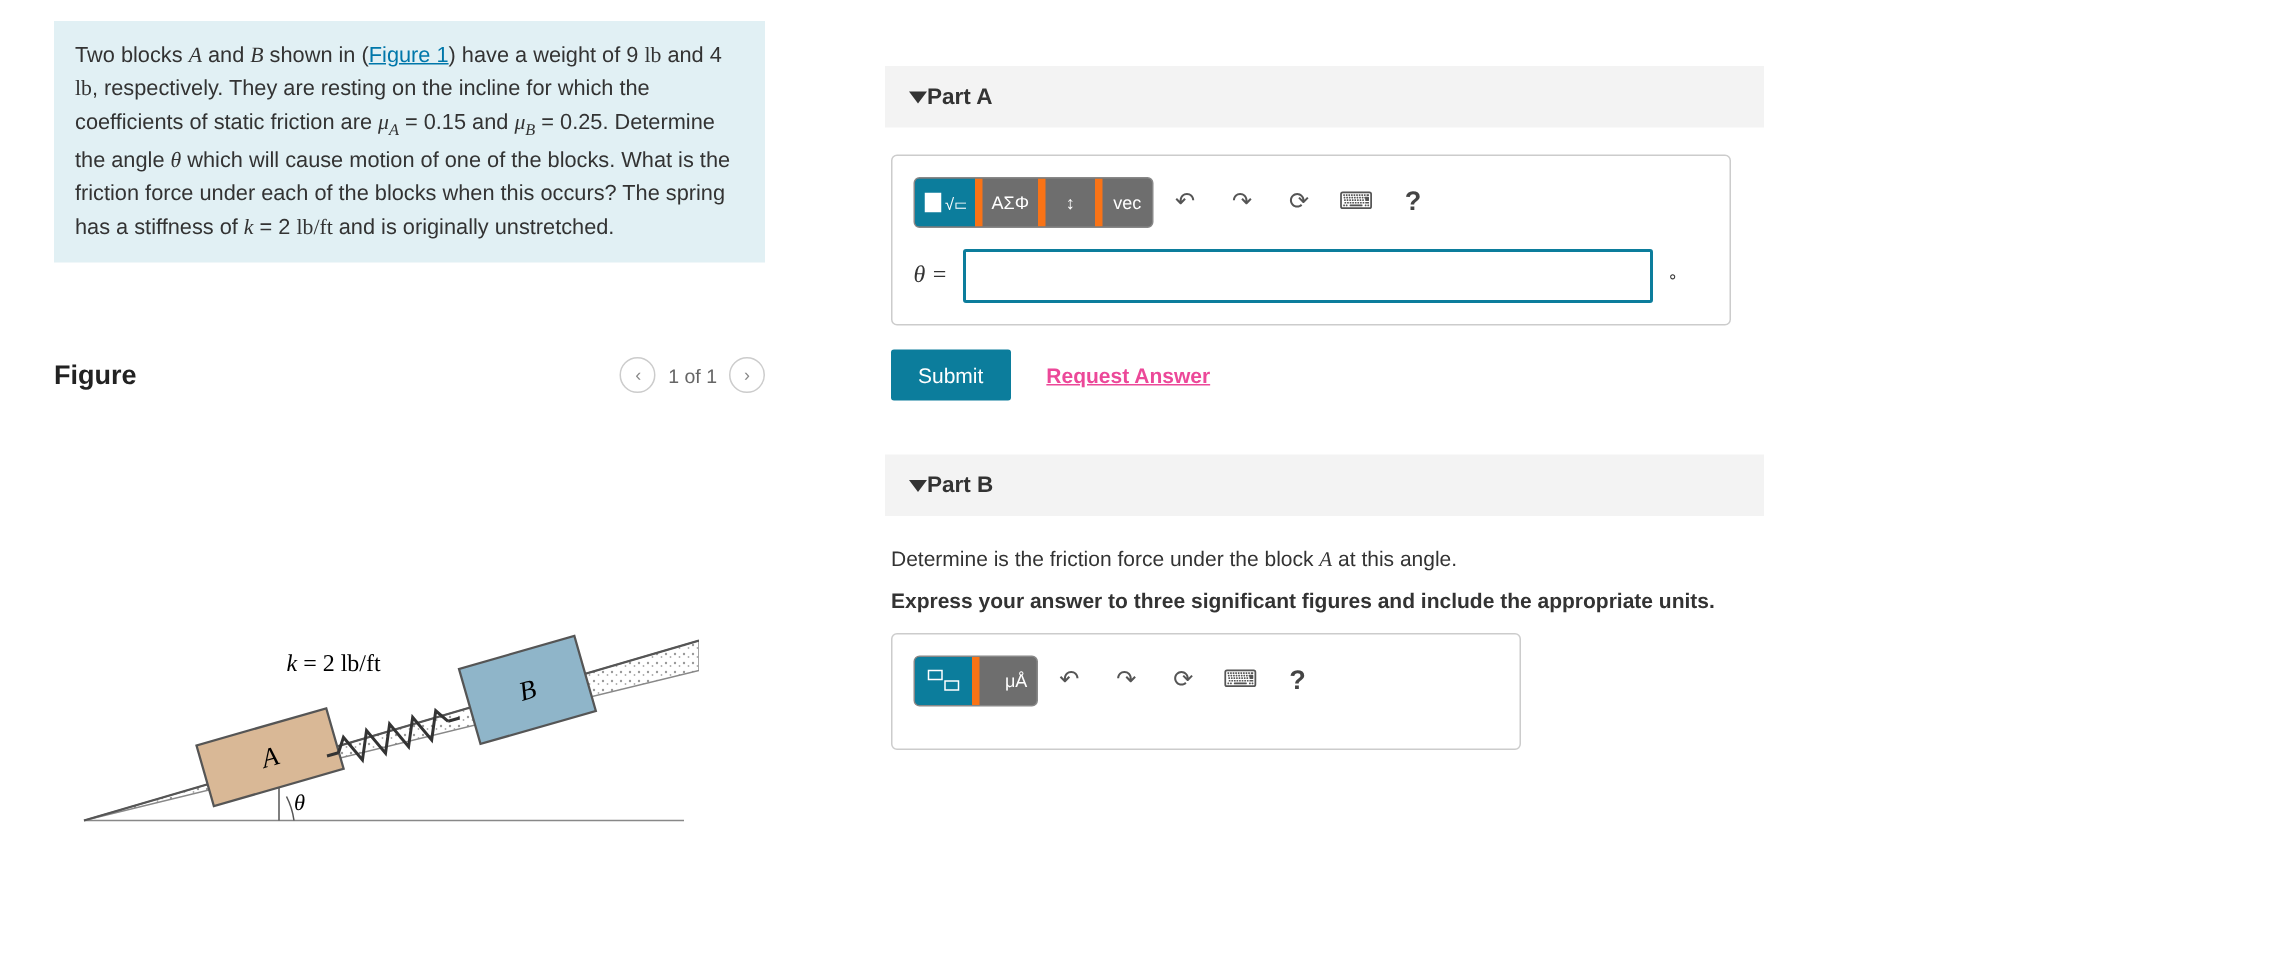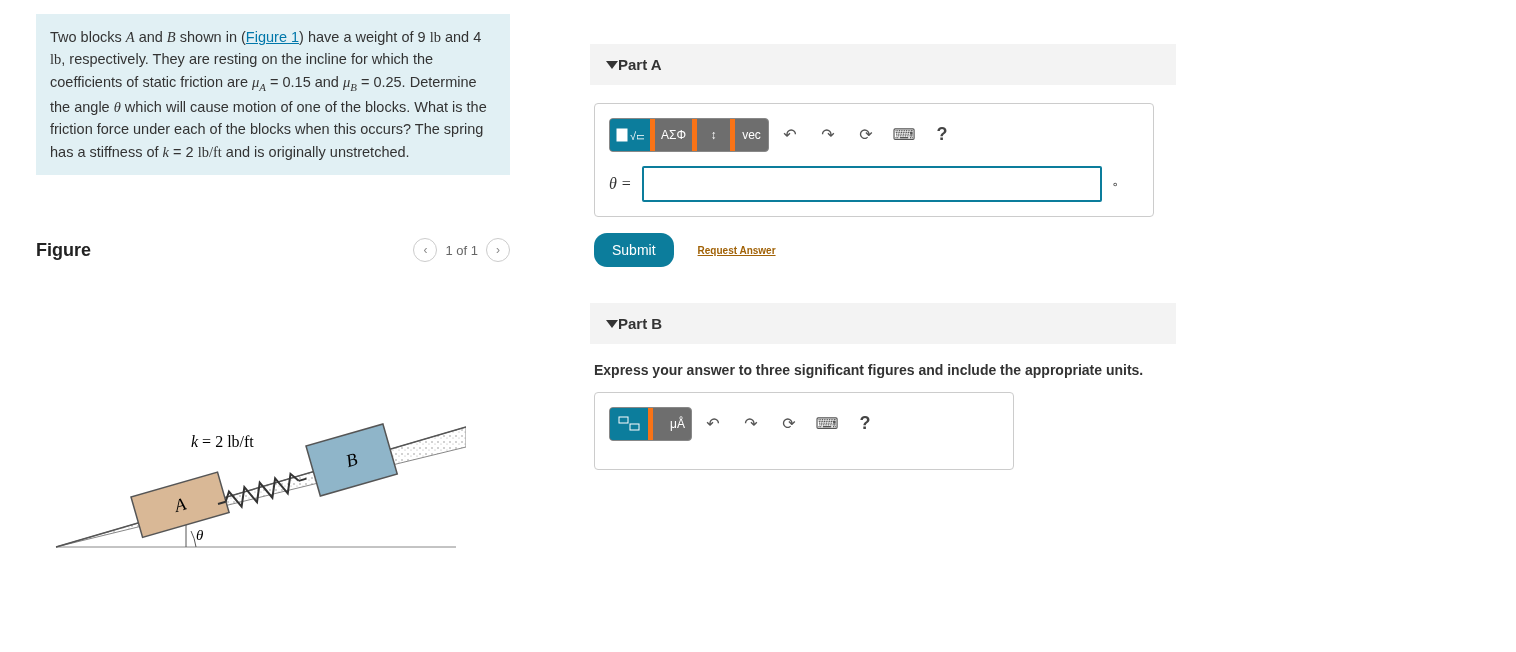--- a/index.html
+++ b/index.html
@@ -37,22 +37,22 @@
   .tb-btn.active { background: #0c7d9c; }
   .tb-solo { width: 34px; height: 32px; display: flex; align-items: center; justify-content: center; color: #555; cursor: pointer; font-size: 16px; }
   .tb-solo.help { font-weight: bold; font-size: 18px; color: #444; }
 
   .input-row { display: flex; align-items: center; gap: 10px; }
   .eq-label { font-family: 'Times New Roman', serif; font-style: italic; font-size: 16px; }
   .answer-input { width: 460px; height: 36px; border: 2px solid #0c7d9c; border-radius: 2px; padding: 4px 8px; font-size: 14px; }
   .unit-lbl { font-size: 11px; vertical-align: super; }
 
   .btn-row { margin-top: 16px; display: flex; align-items: center; gap: 24px; }
-  .submit-btn { background: #0c7d9c; color: #fff; border: none; border-radius: 13px; padding: 9px 18px; font-size: 14px; cursor: pointer; }
-  .request-link { color: #a16207; font-weight: bold; text-decoration: underline; cursor: pointer; font-size: 10px; }
+  .submit-btn { background: #0c7d9c; color: #fff; border: none; border-radius: 2px; padding: 9px 18px; font-size: 14px; cursor: pointer; }
+  .request-link { color: #ec4899; font-weight: bold; text-decoration: underline; cursor: pointer; font-size: 14px; }
 
   ::-webkit-scrollbar { width: 16px; }
   ::-webkit-scrollbar-track { background: #f0f0f0; }
   ::-webkit-scrollbar-thumb { background: #c5c5c5; border-radius: 2px; }
   ::-webkit-scrollbar-button { background: #f0f0f0; height: 16px; display: block; }
 </style>
 </head>
 <body>
 
 <div class="container">
@@ -151,20 +151,23 @@
         <button class="submit-btn">Submit</button>
         <a class="request-link">Request Answer</a>
       </div>
     </div>
 
     <div class="part-header b">
       <div class="caret-down"></div>
       <div class="part-title">Part B</div>
     </div>
     <div class="part-body">
+      <div class="prompt">
+        <span>Determine is the friction force under the block </span><span class="serif-it">A</span><span> at this angle.</span>
+      </div>
       <div class="instr">Express your answer to three significant figures and include the appropriate units.</div>
 
       <div class="answer-wrap" style="min-width:420px;">
         <div class="toolbar">
           <div class="tb-group">
             <div class="tb-btn active">
               <svg width="24" height="18">
                   <rect x="2" y="2" width="9" height="6" fill="none" stroke="#fff"></rect>
                   <rect x="13" y="9" width="9" height="6" fill="none" stroke="#fff"></rect>
                 </svg>

